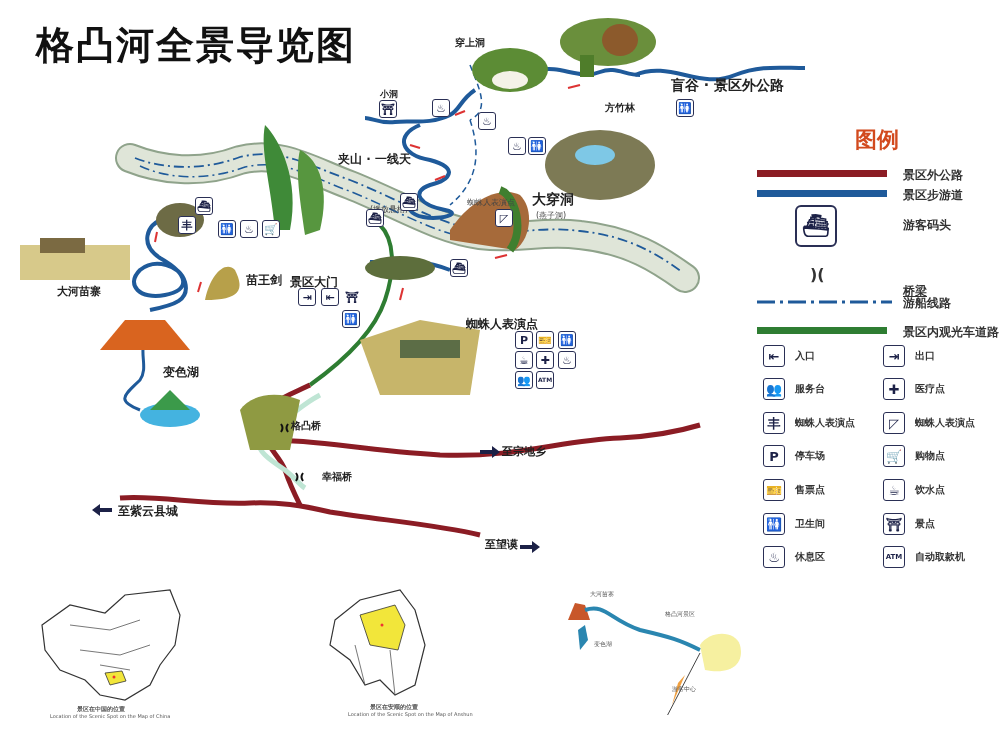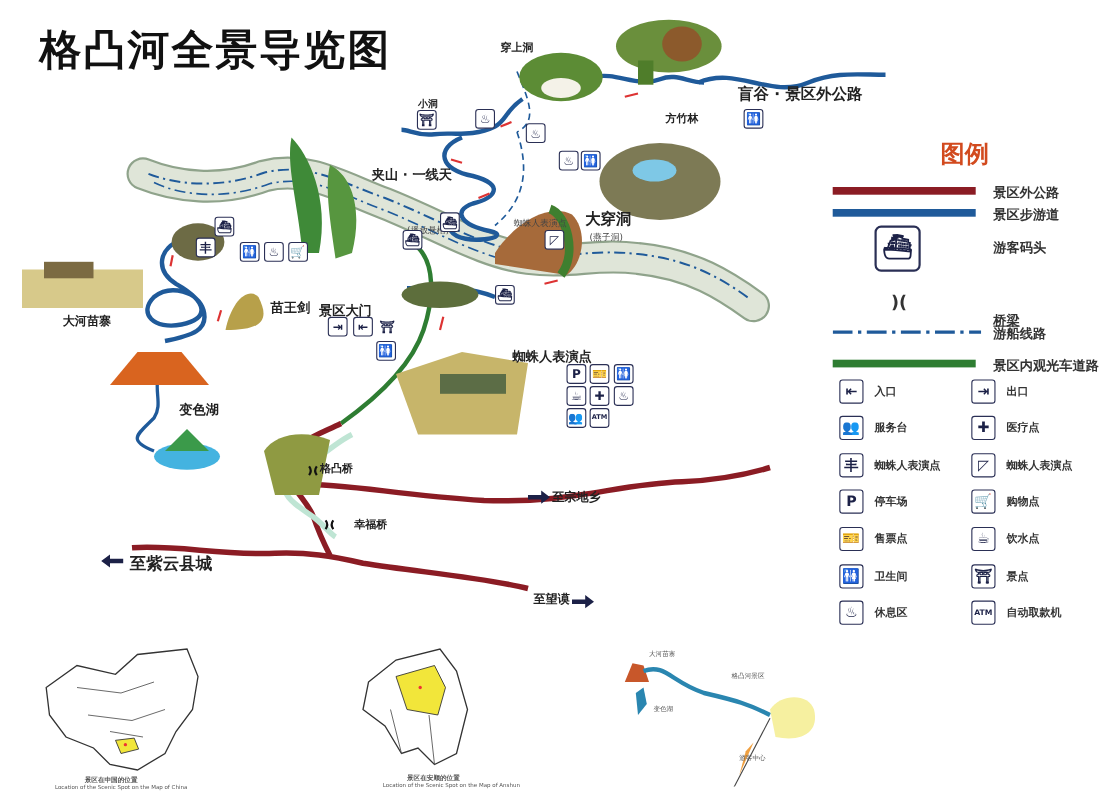--- a/index.html
+++ b/index.html
@@ -115,21 +115,21 @@
 <div class="lbl big" style="left:532px;top:191px;">大穿洞</div>
 <div class="lbl sm" style="left:536px;top:210px;">(燕子洞)</div>
 <div class="lbl" style="left:57px;top:284px;font-size:11px;">大河苗寨</div>
 <div class="lbl" style="left:246px;top:272px;">苗王剑</div>
 <div class="lbl" style="left:290px;top:274px;">景区大门</div>
 <div class="lbl" style="left:466px;top:316px;">蜘蛛人表演点</div>
 <div class="lbl" style="left:163px;top:364px;">变色湖</div>
 <div class="lbl" style="left:291px;top:419px;font-size:10px;">格凸桥</div>
 <div class="lbl" style="left:322px;top:470px;font-size:10px;">幸福桥</div>
 <div class="lbl" style="left:502px;top:444px;font-size:11px;">至宗地乡</div>
-<div class="lbl" style="left:118px;top:503px;font-size:15px;">至紫云县城</div>
+<div class="lbl" style="left:118px;top:503px;font-size:12px;">至紫云县城</div>
 <div class="lbl" style="left:485px;top:537px;font-size:11px;">至望谟</div>
 
 <div class="icon" style="left:379px;top:100px;">⛩</div>
 <div class="icon" style="left:432px;top:99px;">♨</div>
 <div class="icon" style="left:478px;top:112px;">♨</div>
 <div class="icon" style="left:508px;top:137px;">♨</div>
 <div class="icon" style="left:528px;top:137px;">🚻</div>
 <div class="icon" style="left:676px;top:99px;">🚻</div>
 <div class="icon" style="left:400px;top:193px;">⛴</div>
 <div class="icon" style="left:366px;top:209px;">⛴</div>

